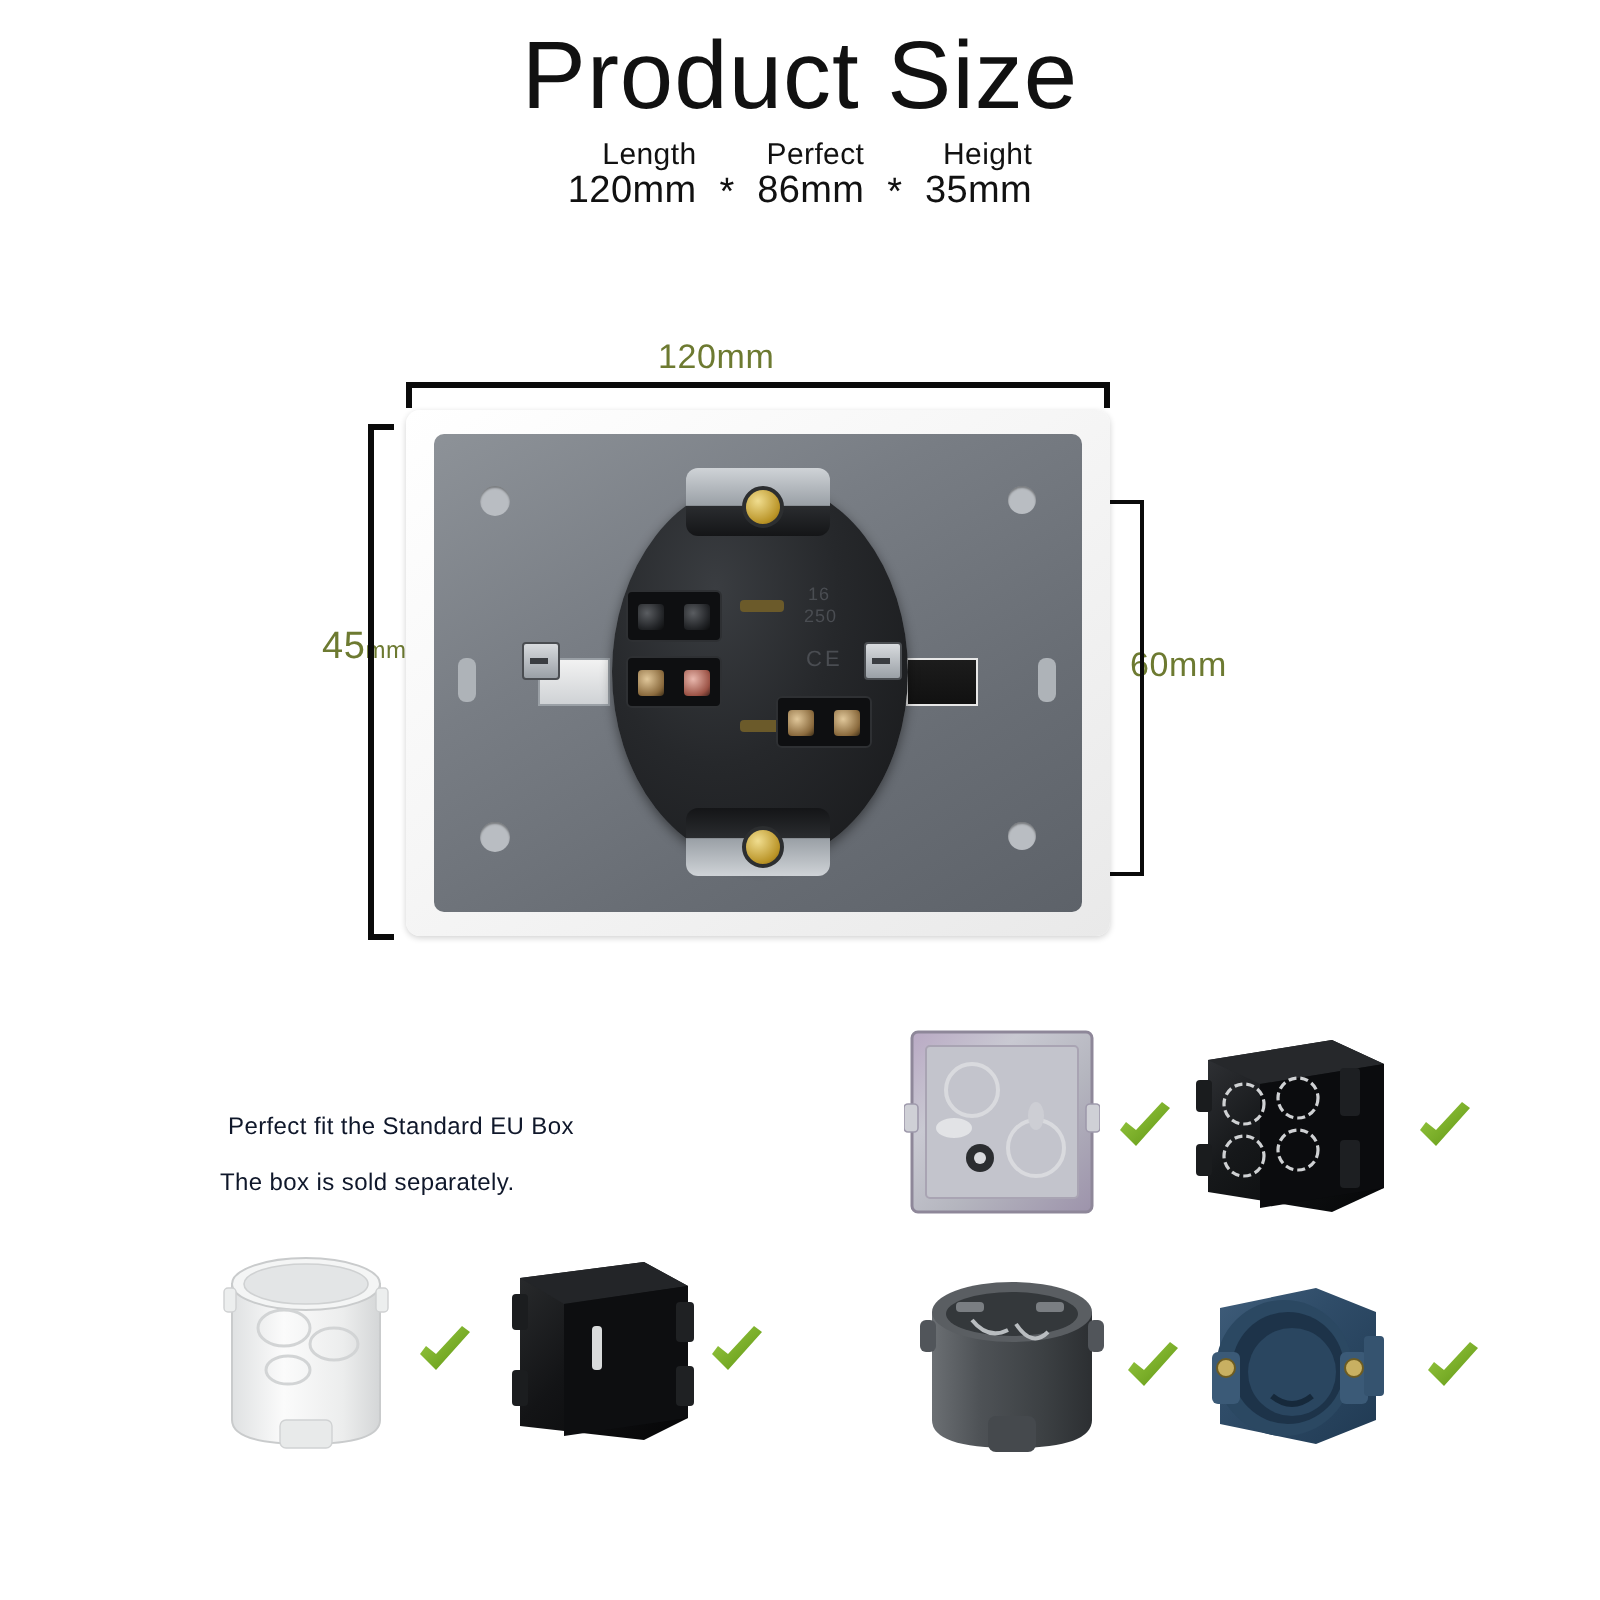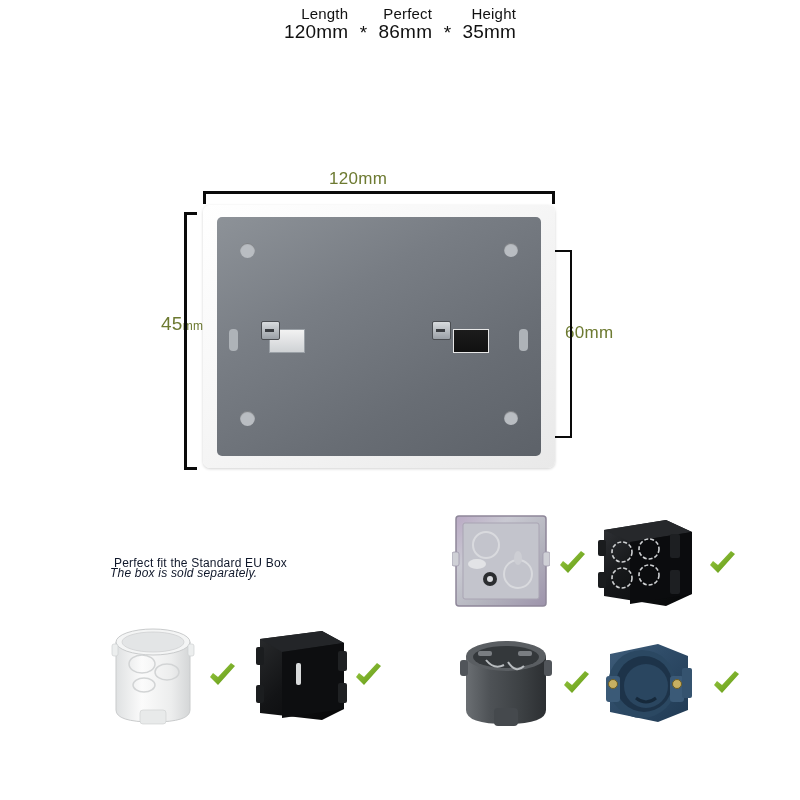--- a/index.html
+++ b/index.html
@@ -238,21 +238,21 @@
 
   
   .body-text {
     position: absolute;
     color: #0f172a;
     font-size: 12px;
     letter-spacing: 0.2px;
     white-space: nowrap;
   }
   #txt-line1 { left: 114px; top: 556px; }
-  #txt-line2 { left: 110px; top: 566px; font-style: italic; }
+  #txt-line2 { left: 110px; top: 584px; }
 
   
   .check {
     position: absolute;
     width: 34px; height: 34px;
   }
 
   
   .boxfig { position: absolute; }
 
@@ -267,20 +267,21 @@
   #chk-2 { left: 352px; top: 660px; }
   #chk-3 { left: 556px; top: 548px; }
   #chk-4 { left: 706px; top: 548px; }
   #chk-5 { left: 560px; top: 668px; }
   #chk-6 { left: 710px; top: 668px; }
 </style>
 </head>
 <body>
 
 <div id="header">
+  <div id="title">Product Size</div>
 
   <div id="dims-row">
     <span class="dim-group">
       <span class="dim-label">Length</span>
       <span class="dim-value">120mm</span>
     </span>
     <span class="dim-sep">*</span>
     <span class="dim-group">
       <span class="dim-label">Perfect</span>
       <span class="dim-value">86mm</span>
@@ -315,20 +316,48 @@
     <div class="hole" id="hole-tr"></div>
     <div class="hole" id="hole-bl"></div>
     <div class="hole" id="hole-br"></div>
 
     <div class="slot" id="slot-l"></div>
     <div class="slot" id="slot-r"></div>
 
     <div class="tab" id="tab-l"></div>
     <div class="tab" id="tab-r"></div>
 
+    <div id="mech">
+      <div class="clip" id="clip-t">
+        <div class="brass" id="brass-t"></div>
+      </div>
+      <div class="clip" id="clip-b">
+        <div class="brass" id="brass-b"></div>
+      </div>
+
+      <div class="cut" id="cut-t"></div>
+      <div class="cut" id="cut-b"></div>
+
+      <div class="term" id="term-a">
+        <span class="term-hole"></span>
+        <span class="term-hole"></span>
+      </div>
+      <div class="term" id="term-b">
+        <span class="term-hole cu"></span>
+        <span class="term-hole rd"></span>
+      </div>
+      <div class="term" id="term-c">
+        <span class="term-hole cu"></span>
+        <span class="term-hole cu"></span>
+      </div>
+
+      <div class="mark" id="mark-1">16</div>
+      <div class="mark" id="mark-2">250</div>
+      <div class="mark" id="mark-3">CE</div>
+    </div>
 
     <div class="screw" id="screw-l"></div>
     <div class="screw" id="screw-r"></div>
   </div>
 </div>
 
 <div class="body-text" id="txt-line1">Perfect fit the Standard EU Box</div>
 <div class="body-text" id="txt-line2">The box is sold separately.</div>
 
 <svg class="boxfig" id="fig-white" viewBox="0 0 86 106">

